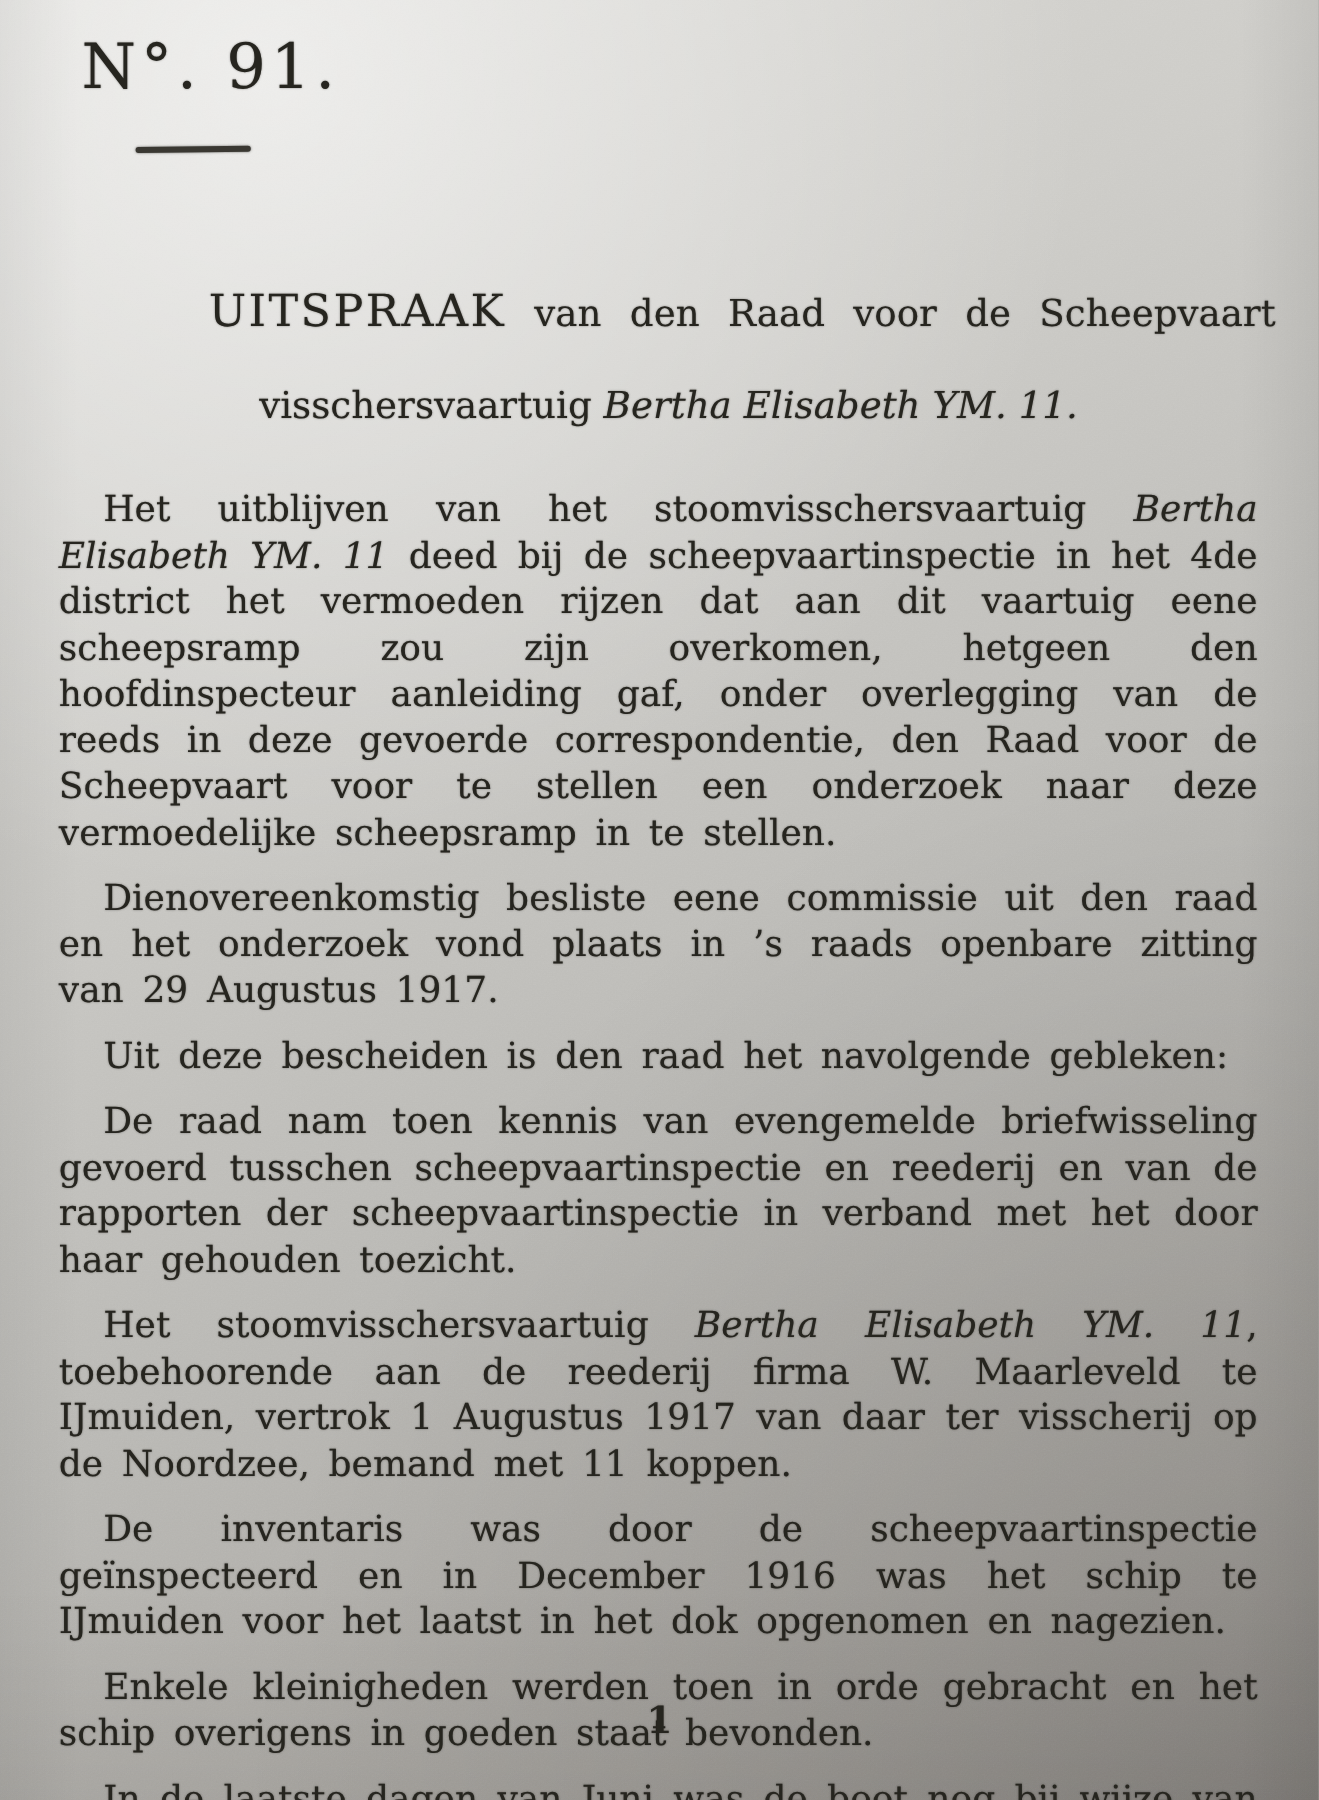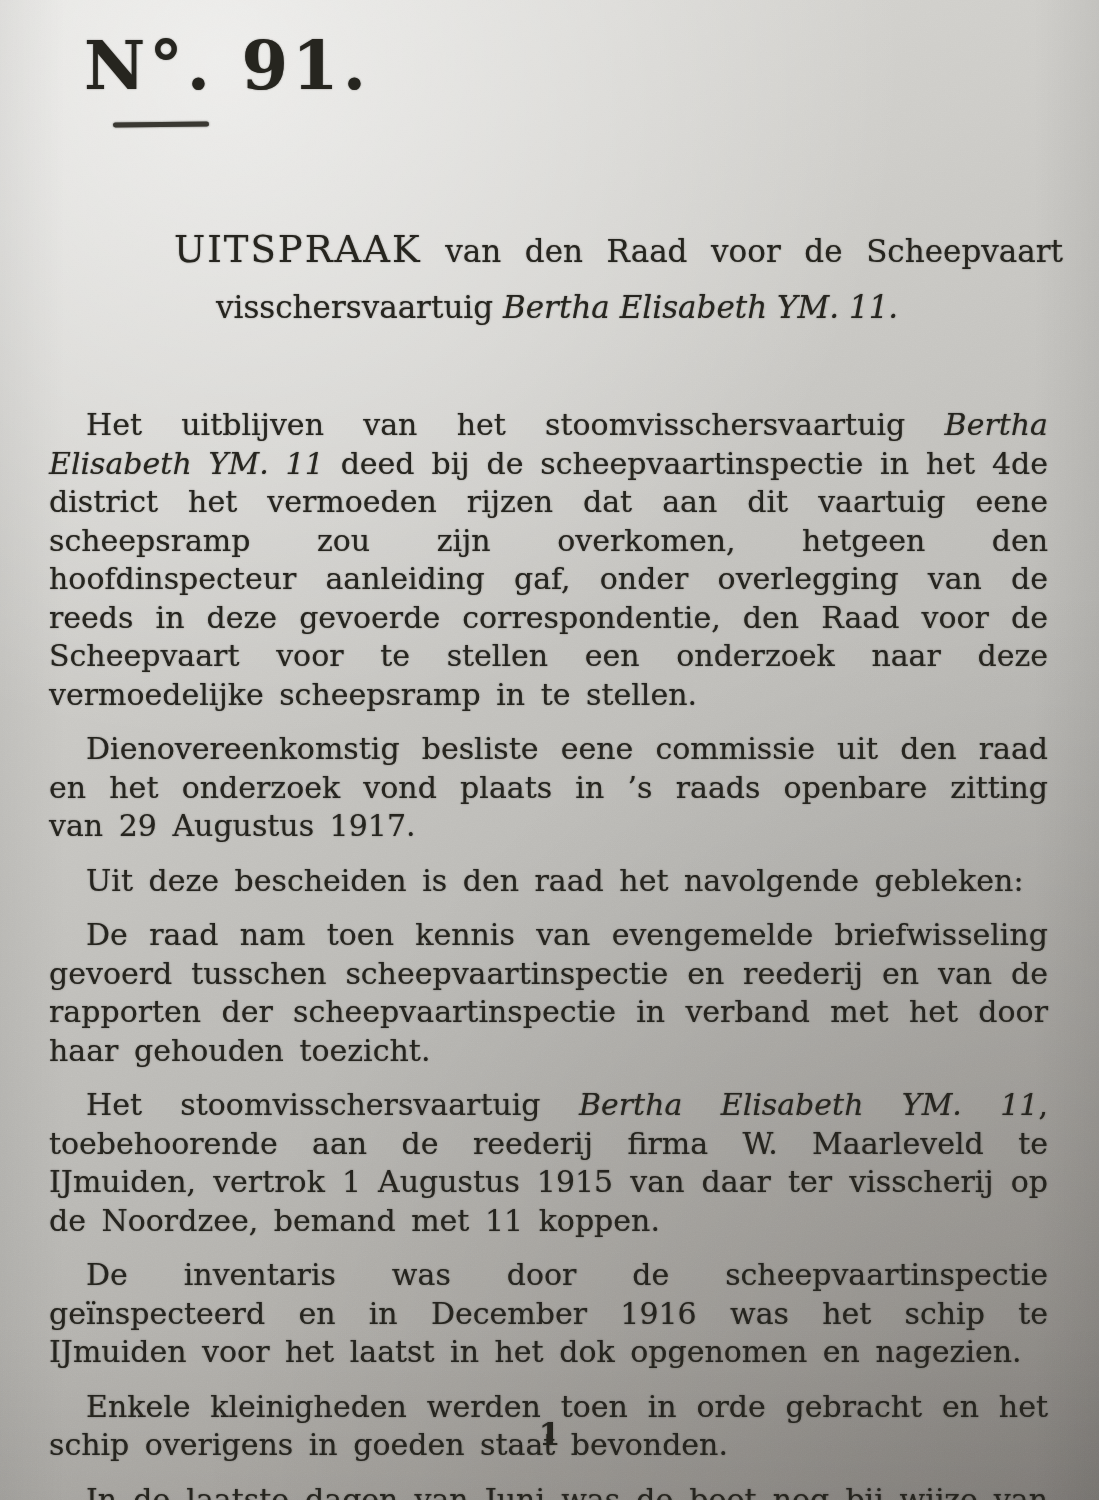--- a/index.html
+++ b/index.html
@@ -26,33 +26,33 @@
   }
   .grain {
     position: absolute; inset: 0; z-index: 2; pointer-events: none;
     opacity: 0.45; mix-blend-mode: soft-light;
   }
   .ink {
     color: #26251f;
     text-shadow: 0 0 1.2px rgba(38,37,31,0.55), 0 0 2.5px rgba(38,37,31,0.12);
   }
   .header-number {
-    position: absolute; left: 84px; top: 26px; z-index: 4;
-    font-size: 67px; font-weight: bold; letter-spacing: 4px;
+    position: absolute; left: 68px; top: 26px; z-index: 4;
+    font-size: 52px; font-weight: normal; letter-spacing: 4px;
   }
   .header-rule {
     position: absolute; left: 113px; top: 122px; z-index: 4;
     width: 96px; height: 5px;
     background: #3a3832; border-radius: 3px;
     box-shadow: 0 0 2px rgba(40,40,35,0.7);
     transform: rotate(-0.6deg);
   }
   .title-block {
     position: absolute; left: 174px; right: 36px; top: 222px; z-index: 4;
-    font-size: 31px; line-height: 56px;
+    font-size: 31px; line-height: 76px;
   }
   .title-line-j { text-align: justify; text-align-last: justify; }
   .title-cont { padding-left: 42px; }
   .title-lead { font-size: 37px; letter-spacing: 2px; }
   .body-block {
     position: absolute; left: 33px; right: 35px; top: 390px; z-index: 4;
     font-size: 30px; line-height: 38.5px; word-spacing: 6px;
   }
   .body-block p {
     margin: 16px; text-indent: 37px; text-align: justify;
@@ -88,21 +88,21 @@
   <div class="title-block ink">
     <div class="title-line-j"><span class="title-lead">UITSPRAAK</span><span> van den Raad voor de Scheepvaart</span></div>
     <div class="title-cont"><span>visschersvaartuig </span><em>Bertha Elisabeth YM. 11.</em></div>
   </div>
 
   <div class="body-block ink">
     <p><span>Het uitblijven van het stoomvisschersvaartuig </span><em>Bertha Elisabeth YM. 11</em><span> deed bij de scheepvaartinspectie in het 4de district het vermoeden rijzen dat aan dit vaartuig eene scheepsramp zou zijn overkomen, hetgeen den hoofdinspecteur aanleiding gaf, onder overlegging van de reeds in deze gevoerde correspondentie, den Raad voor de Scheepvaart voor te stellen een onderzoek naar deze vermoedelijke scheepsramp in te stellen.</span></p>
     <p>Dienovereenkomstig besliste eene commissie uit den raad en het onderzoek vond plaats in ’s raads openbare zitting van 29 Augustus 1917.</p>
     <p>Uit deze bescheiden is den raad het navolgende gebleken:</p>
     <p>De raad nam toen kennis van evengemelde briefwisseling gevoerd tusschen scheepvaartinspectie en reederij en van de rapporten der scheepvaartinspectie in verband met het door haar gehouden toezicht.</p>
-    <p><span>Het stoomvisschersvaartuig </span><em>Bertha Elisabeth YM. 11</em><span>, toebehoorende aan de reederij firma W. Maarleveld te IJmuiden, vertrok 1 Augustus 1915 van daar ter visscherij op de Noordzee, bemand met 11 koppen.</span></p>
+    <p><span>Het stoomvisschersvaartuig </span><em>Bertha Elisabeth YM. 11</em><span>, toebehoorende aan de reederij firma W. Maarleveld te IJmuiden, vertrok 1 Augustus 1917 van daar ter visscherij op de Noordzee, bemand met 11 koppen.</span></p>
     <p>De inventaris was door de scheepvaartinspectie geïnspecteerd en in December 1916 was het schip te IJmuiden voor het laatst in het dok opgenomen en nagezien.</p>
     <p>Enkele kleinigheden werden toen in orde gebracht en het schip overigens in goeden staat bevonden.</p>
     <p>In de laatste dagen van Juni was de boot nog bij wijze van proefneming buiten boord gebracht en lag binnen 5 minuten te water.</p>
     <p>De kolenvoorraad bedroeg bij vertrek 80 ton, terwijl het</p>
   </div>
 
   <div class="page-number ink">1</div>
 
 </div>
 

